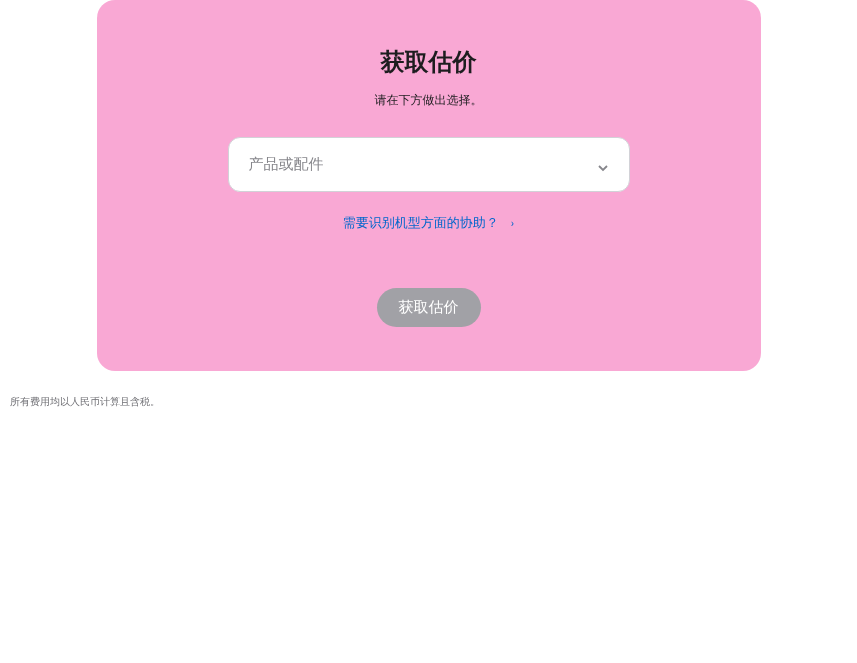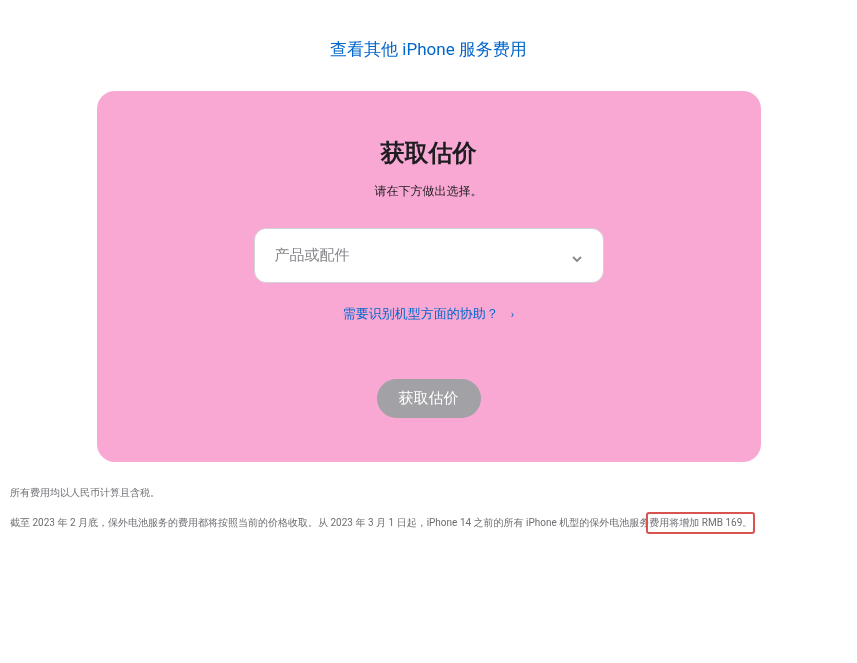--- a/index.html
+++ b/index.html
@@ -40,21 +40,21 @@
       font-weight: 600;
       color: #1d1d1f;
       margin-bottom: 14px;
     }
     .card-subtitle {
       font-size: 12px;
       color: #1d1d1f;
       margin-bottom: 28px;
     }
     .select-box {
-      width: 350px;
+      width: 402px;
       height: 55px;
       margin: 0 auto 20px auto;
       background: #fff;
       border: 1px solid #d2d2d7;
       border-radius: 12px;
       display: flex;
       align-items: center;
       justify-content: space-between;
       padding: 0 20px;
       cursor: pointer;
@@ -117,23 +117,20 @@
       bottom: -2px;
       border: 2px solid #d9534f;
       border-radius: 3px;
       pointer-events: none;
     }
   </style>
 </head>
 <body>
 
 <div class="page">
-  <div class="top-link">
-    <a href="#">查看其他 iPhone 服务费用</a>
-  </div>
 
   <div class="card">
     <div class="card-title">获取估价</div>
     <div class="card-subtitle">请在下方做出选择。</div>
 
     <div class="select-box">
       <span class="select-label">产品或配件</span>
       <span class="chevron-icon">
         <svg viewBox="0 0 12 12" fill="none" stroke="#86868b" stroke-width="1.8">
             <path d="M2 4l4 4 4-4"></path>
@@ -147,17 +144,14 @@
         <span>需要识别机型方面的协助？</span>
         <span class="help-chevron">›</span>
       </a>
     </div>
 
     <button class="submit-btn">获取估价</button>
   </div>
 
   <div class="footer-text">
     <div class="footer-para">所有费用均以人民币计算且含税。</div>
-    <div class="footer-para">
-      <span>截至 2023 年 2 月底，保外电池服务的费用都将按照当前的价格收取。从 2023 年 3 月 1 日起，iPhone 14 之前的所有 iPhone 机型的保外电池服务</span><span class="highlight">费用将增加 RMB 169。</span>
-    </div>
   </div>
 </div>
 
 </body></html>

